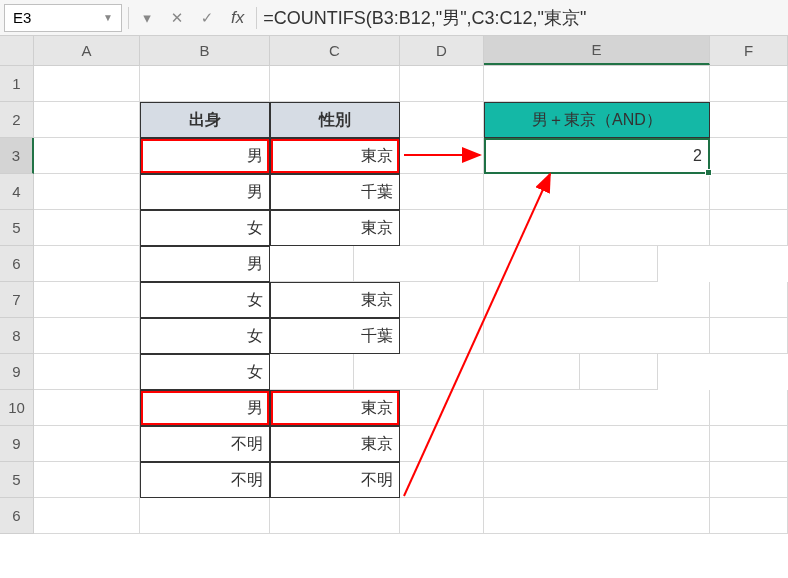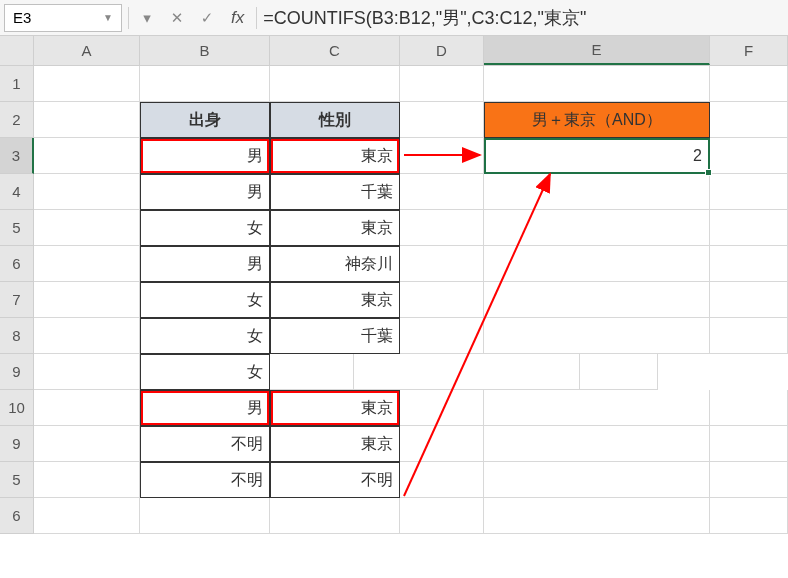--- a/index.html
+++ b/index.html
@@ -129,21 +129,21 @@
       background: #d6dce4;
       border: 1px solid #333 !important;
       font-weight: bold;
       justify-content: center;
     }
     .table-cell {
       border: 1px solid #333 !important;
       justify-content: flex-end;
     }
     .result-header {
-      background: #f97316;
+      background: #14b8a6;
       border: 1px solid #333 !important;
       justify-content: center;
     }
     .highlighted-red {
       box-shadow: inset 0 0 0 2px #ff0000;
     }
     .selected-cell {
       border: 2px solid #1e7145 !important;
       z-index: 3;
     }
@@ -242,21 +242,20 @@
       <div class="cell cB table-cell">女</div>
       <div class="cell cC table-cell">東京</div>
       <div class="cell cD"></div>
       <div class="cell cE"></div>
       <div class="cell cF"></div>
     </div>
     <div class="row">
       <div class="row-header">6</div>
       <div class="cell cA"></div>
       <div class="cell cB table-cell">男</div>
-      <div class="cell cC table-cell">神奈川</div>
       <div class="cell cD"></div>
       <div class="cell cE"></div>
       <div class="cell cF"></div>
     </div>
     <div class="row">
       <div class="row-header">7</div>
       <div class="cell cA"></div>
       <div class="cell cB table-cell">女</div>
       <div class="cell cC table-cell">東京</div>
       <div class="cell cD"></div>

